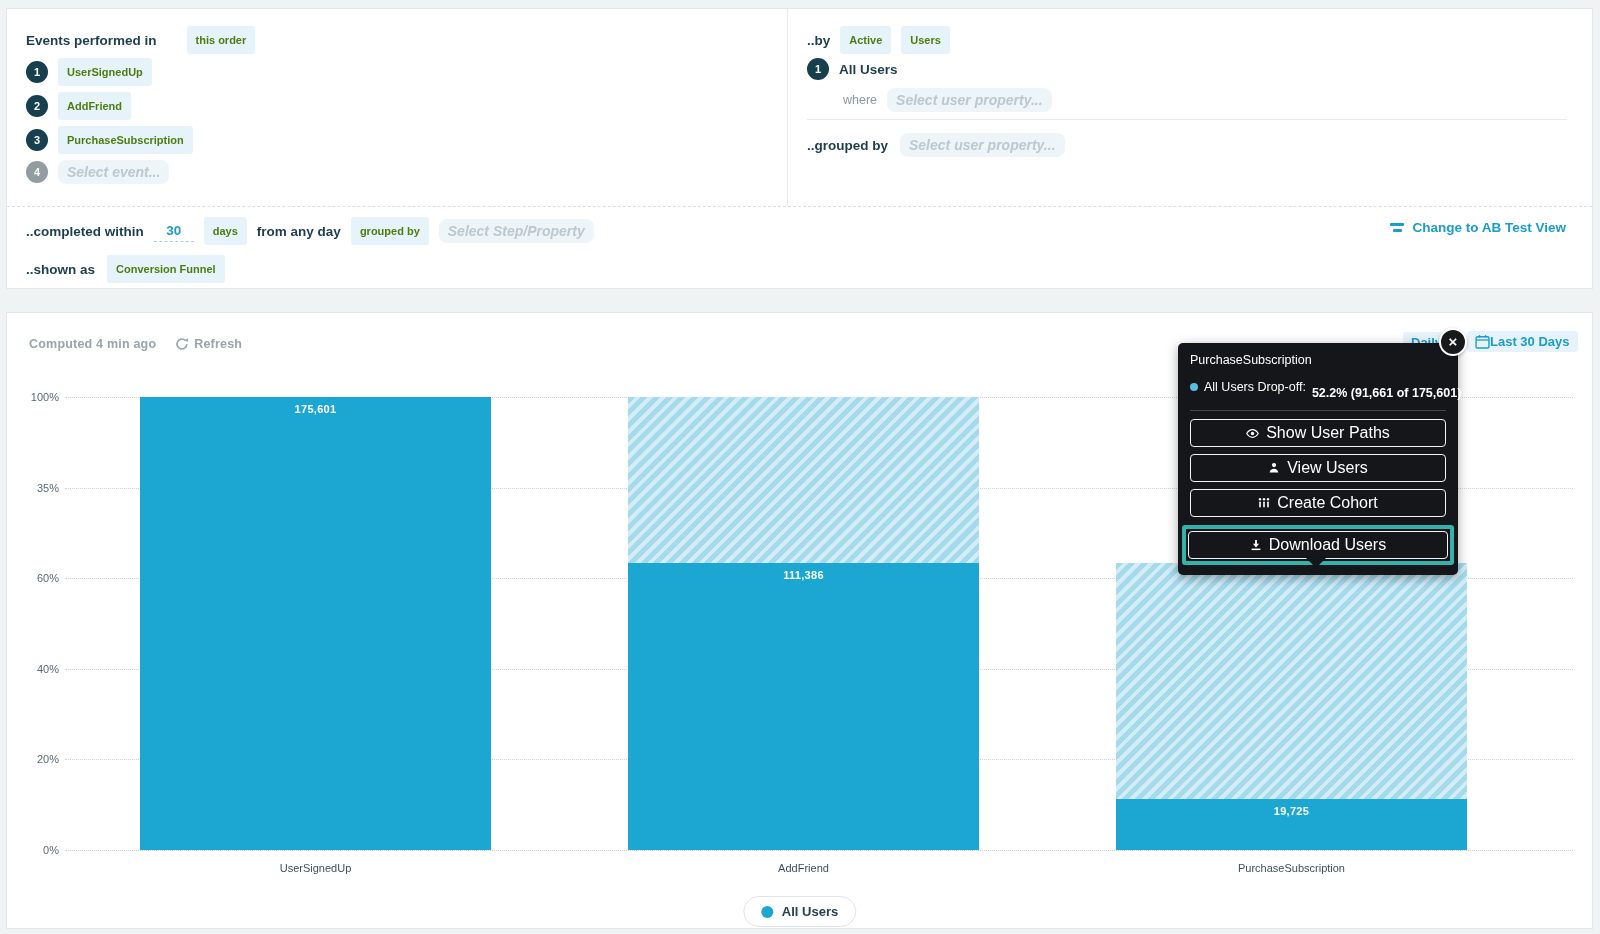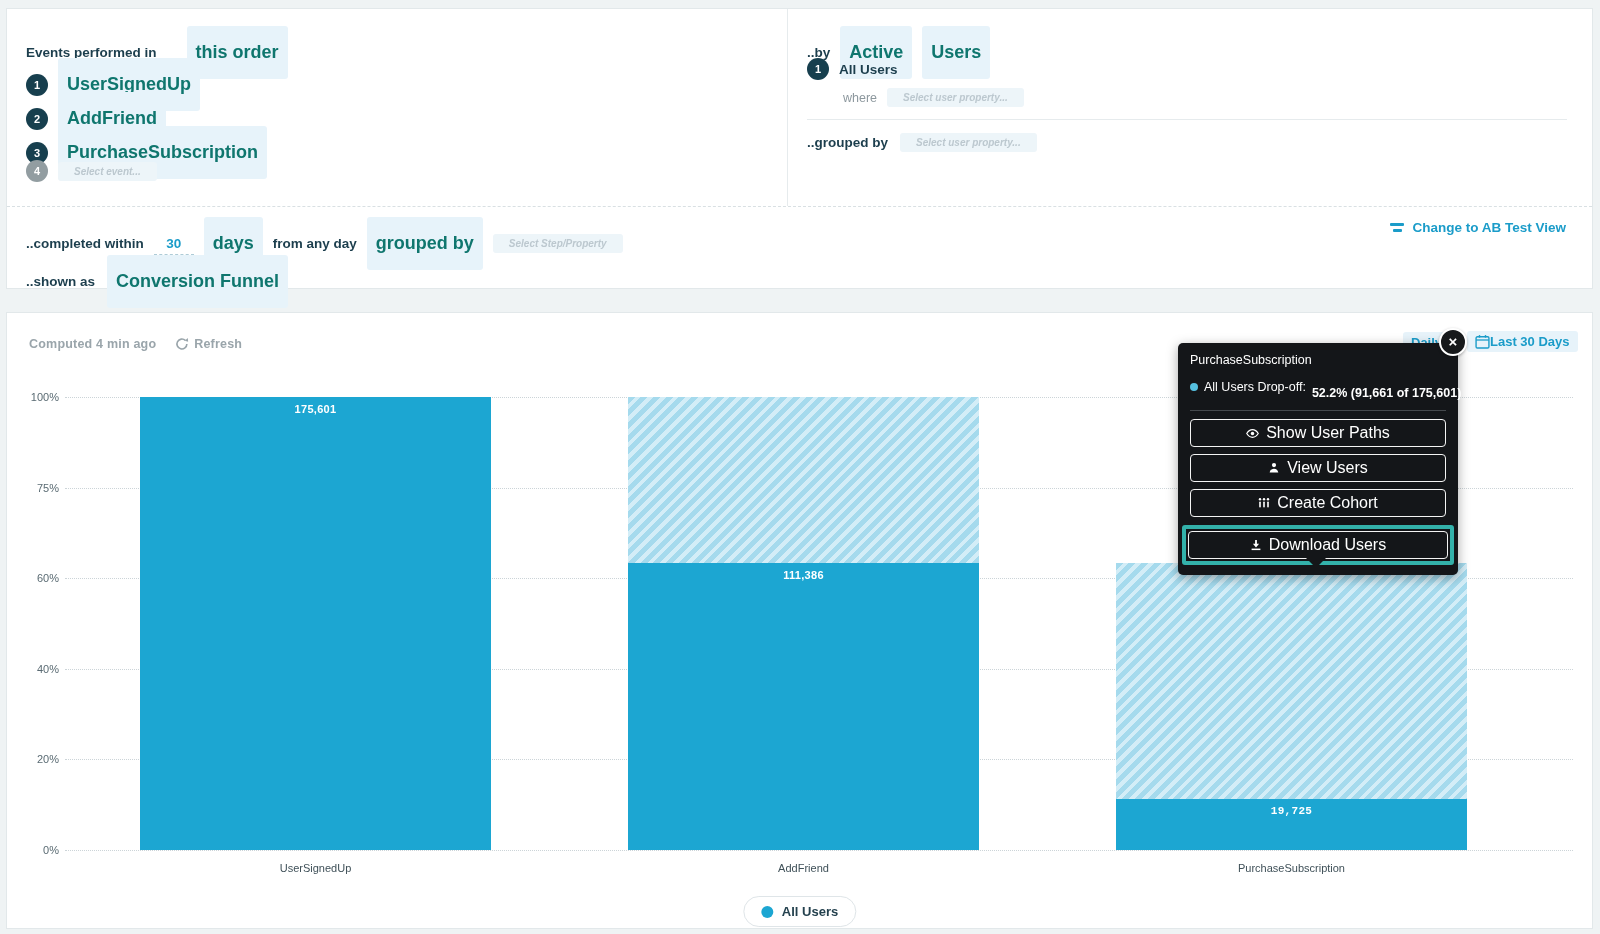--- a/index.html
+++ b/index.html
@@ -11,28 +11,28 @@
     overflow:hidden;
     color:#1c3e4d;
   }
   .panel { position:absolute; background:#fff; border:1px solid #e2e8ea; }
   #top-panel   { left:6px; top:8px;   width:1587px; height:281px; }
   #chart-panel { left:6px; top:312px; width:1587px; height:617px; }
 
   .dark-label { font-size:13.5px; font-weight:bold; color:#1c3e4d; }
   .grey-label { font-size:12.5px; color:#8d989e; }
   .chip {
-    display:inline-block; background:#e7f3fa; color:#0f766e;
-    font-size:18px; font-weight:bold; padding:16px 9px; border-radius:3px;
+    display:inline-block; background:#e7f3fa; color:#4d7c0f;
+    font-size:11px; font-weight:bold; padding:8px 9px; border-radius:3px;
     cursor:pointer; white-space:nowrap;
   }
   .chip-placeholder {
     display:inline-block; background:#edf5f9; color:#bcc8cf;
-    font-size:10px; font-weight:bold; font-style:italic;
-    padding:4px 16px; border-radius:3px; white-space:nowrap;
+    font-size:14px; font-weight:bold; font-style:italic;
+    padding:4px 9px; border-radius:8px; white-space:nowrap;
   }
   .row { position:absolute; display:flex; align-items:center; }
 
   .step-circle {
     width:22px; height:22px; border-radius:50%; background:#173f4e;
     color:#fff; font-size:11px; font-weight:bold;
     display:flex; align-items:center; justify-content:center; flex:none;
   }
   .step-circle.inactive { background:#929da1; }
   .step-row { position:absolute; display:flex; align-items:center; gap:10px; }
@@ -211,21 +211,21 @@
           <line x1="9.8" y1="1" x2="9.8" y2="3.4" stroke="#1b9cc9" stroke-width="1.3"></line>
         </svg>
     </span>
     <span>Last 30 Days</span>
   </div>
 
   <div id="plot-area">
       <div class="gridline" style="left: 58px; width: 1508px; top: 84px;"></div>
       <div class="y-label" style="left: 10px; top: 78px;">100%</div>
       <div class="gridline" style="left: 58px; width: 1508px; top: 174.6px;"></div>
-      <div class="y-label" style="left: 10px; top: 168.6px;">75%</div>
+      <div class="y-label" style="left: 10px; top: 168.6px;">35%</div>
       <div class="gridline" style="left: 58px; width: 1508px; top: 265.2px;"></div>
       <div class="y-label" style="left: 10px; top: 259.2px;">60%</div>
       <div class="gridline" style="left: 58px; width: 1508px; top: 355.8px;"></div>
       <div class="y-label" style="left: 10px; top: 349.8px;">40%</div>
       <div class="gridline" style="left: 58px; width: 1508px; top: 446.4px;"></div>
       <div class="y-label" style="left: 10px; top: 440.4px;">20%</div>
       <div class="gridline" style="left: 58px; width: 1508px; top: 537px;"></div>
       <div class="y-label" style="left: 10px; top: 531px;">0%</div>
       <div class="funnel-bar" style="position: absolute; left: 133px; width: 351px; top: 84px; height: 453px;">
         <div class="bar-seg-solid" style="left: 0px; width: 100%; top: 0px; height: 453px;"></div>
@@ -234,21 +234,21 @@
       <div class="x-label" style="left: 133px; width: 351px; top: 549px;">UserSignedUp</div>
       <div class="funnel-bar" style="position: absolute; left: 621px; width: 351px; top: 84px; height: 453px;">
         <div class="bar-seg-striped" style="left: 0px; width: 100%; top: 0px; height: 165.656px;"></div>
         <div class="bar-seg-solid" style="left: 0px; width: 100%; top: 165.656px; height: 287.344px;"></div>
         <div class="bar-value" style="left: 0px; width: 100%; top: 171.656px;">111,386</div>
       </div>
       <div class="x-label" style="left: 621px; width: 351px; top: 549px;">AddFriend</div>
       <div class="funnel-bar" style="position: absolute; left: 1109px; width: 351px; top: 84px; height: 453px;">
         <div class="bar-seg-striped" style="left: 0px; width: 100%; top: 165.656px; height: 236.459px;"></div>
         <div class="bar-seg-solid" style="left: 0px; width: 100%; top: 402.115px; height: 50.8848px;"></div>
-        <div class="bar-value" style="left: 0px; width: 100%; top: 408.115px; font-family: Liberation Mono, monospace;">19,725</div>
+        <div class="bar-value" style="left: 0px; width: 100%; top: 408.115px;">19,725</div>
       </div>
       <div class="x-label" style="left: 1109px; width: 351px; top: 549px;">PurchaseSubscription</div>
     </div>
 
   <div id="legend-pill">
     <span class="legend-dot"></span>
     <span class="lbl" id="legend-label">All Users</span>
   </div>
 </div>
 

